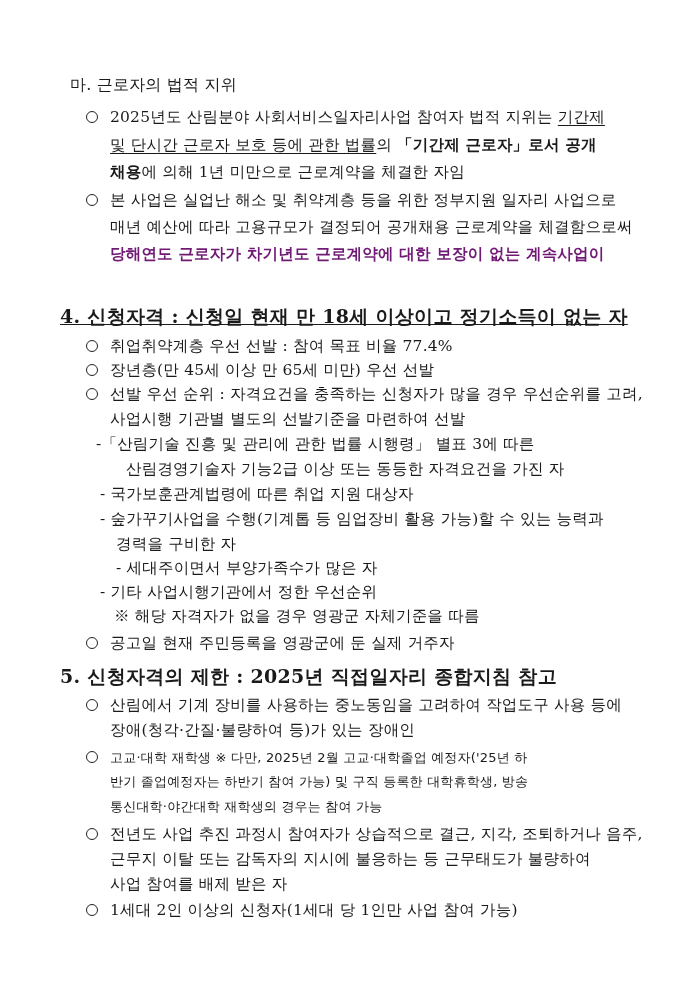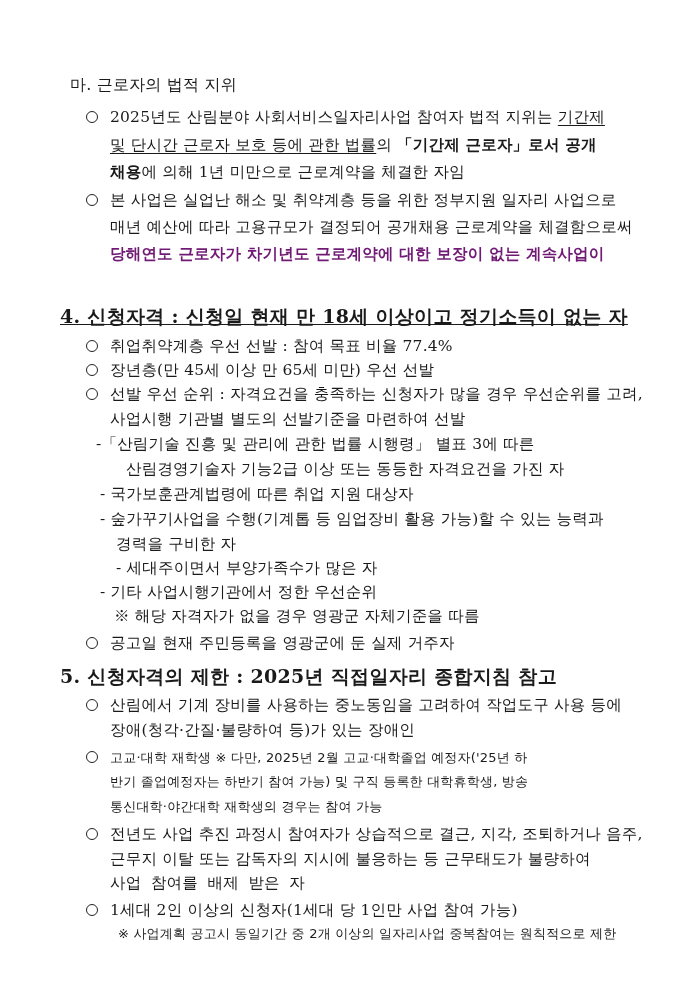--- a/index.html
+++ b/index.html
@@ -82,20 +82,19 @@
   <div class="line" style="left:78px; top:746px;">
     <span class="bullet"><span class="circle"></span></span><span class="sans small">고교·대학 재학생  ※ 다만, 2025년 2월 고교·대학졸업 예정자('25년 하</span>
   </div>
   <div class="line sans small" style="left:102px; top:796px;">통신대학·야간대학 재학생의 경우는 참여 가능</div>
   <div class="line sans small" style="left:102px; top:771px;">반기 졸업예정자는 하반기 참여 가능) 및 구직 등록한 대학휴학생, 방송</div>
 
   <div class="line" style="left:102px; top:848px;">근무지 이탈 또는 감독자의 지시에 불응하는 등 근무태도가 불량하여</div>
   <div class="line" style="left:78px; top:823px;">
     <span class="bullet"><span class="circle"></span></span><span>전년도 사업 추진 과정시 참여자가 상습적으로 결근, 지각, 조퇴하거나 음주,</span>
   </div>
-  <div class="line" style="left:102px; top:873px;font-family:Liberation Mono, monospace;">사업 참여를 배제 받은 자</div>
+  <div class="line" style="left:102px; top:873px;">사업 참여를 배제 받은 자</div>
 
   <div class="line" style="left:78px; top:899px;">
     <span class="bullet"><span class="circle"></span></span><span>1세대 2인 이상의 신청자(1세대 당 1인만 사업 참여 가능)</span>
   </div>
-  <div class="line sans small" style="left:110px; top:923px;">※ 사업계획 공고시 동일기간 중 2개 이상의 일자리사업 중복참여는 원칙적으로 제한</div>
 
 </div>
 
 </body></html>

